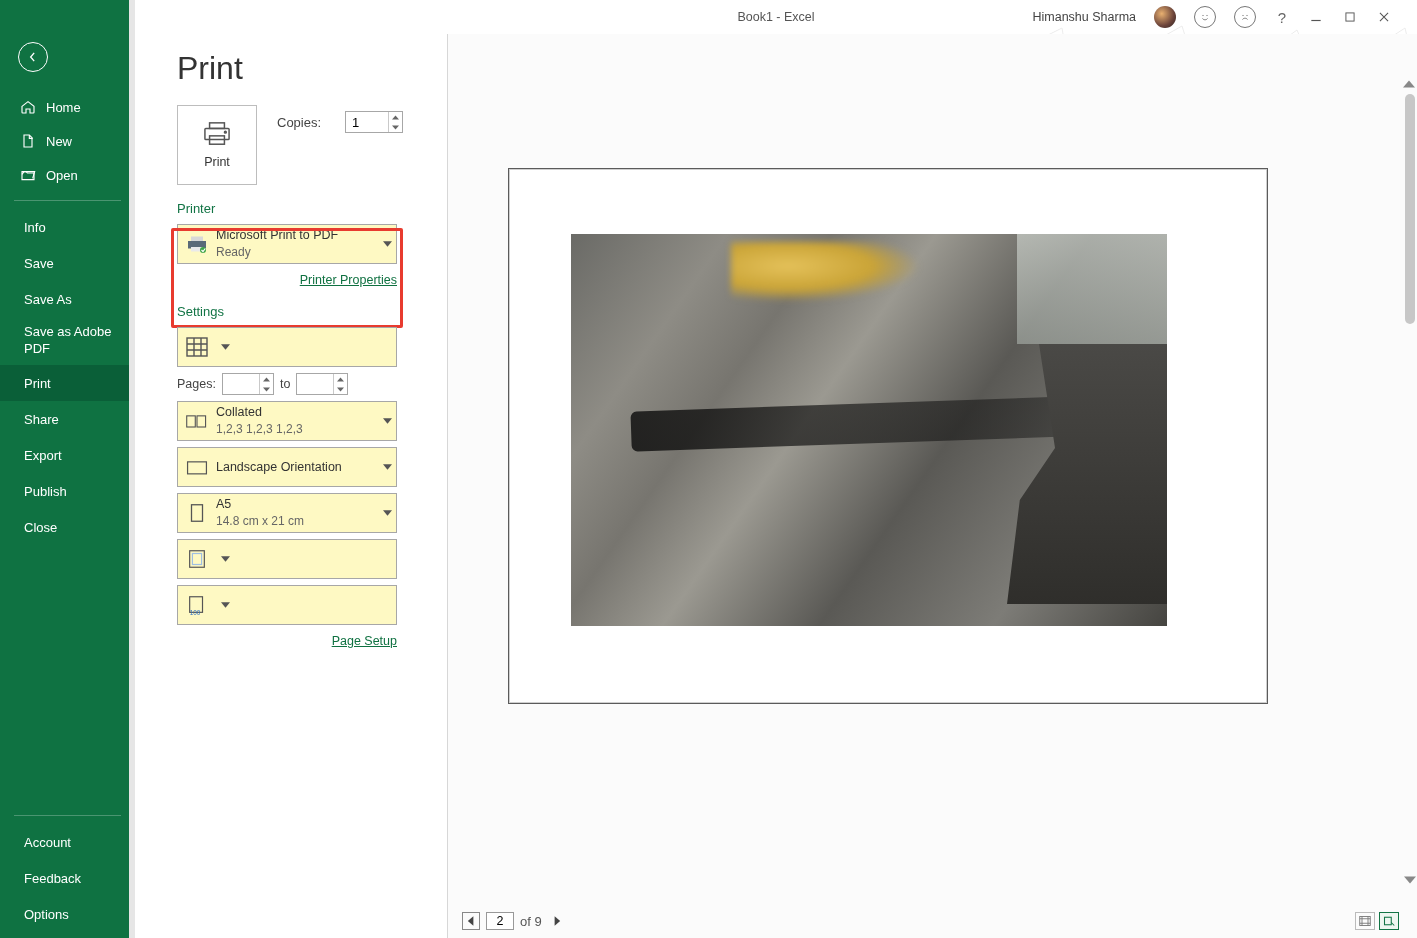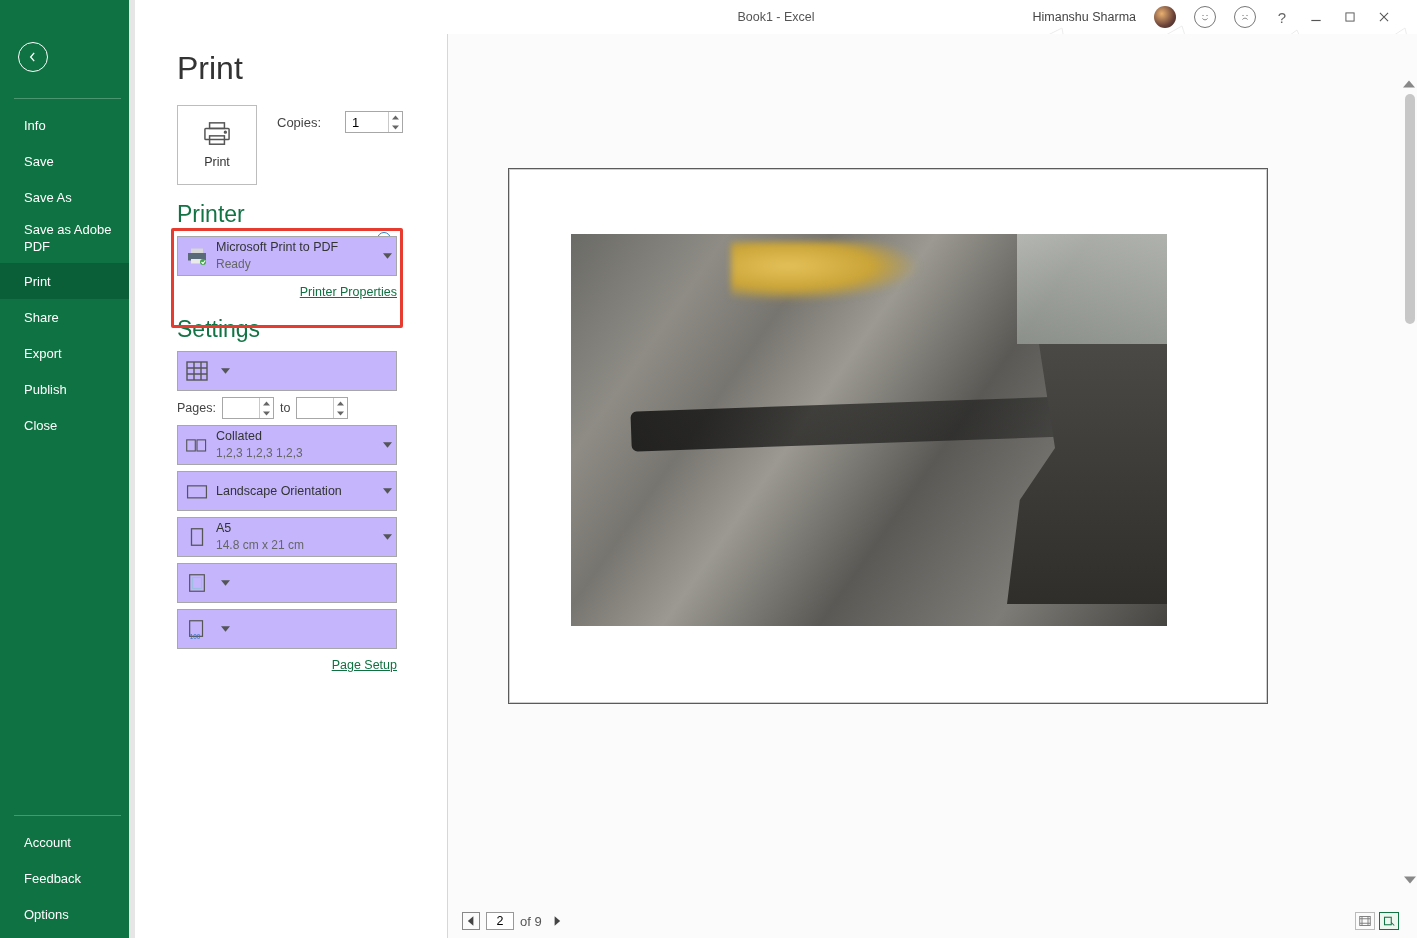--- a/index.html
+++ b/index.html
@@ -49,27 +49,27 @@
 .print-btn { width:80px; height:80px; border:1px solid #bdbdbd; background:#fff; display:flex; flex-direction:column; align-items:center; justify-content:center; gap:8px; cursor:pointer; font-size:12.5px; color:#333; }
 .print-btn svg { width:30px; height:26px; }
 .copies-row { display:flex; align-items:center; gap:24px; margin-top:6px; font-size:13px; color:#444; }
 .spinner { display:flex; border:1px solid #a7a7a7; height:22px; }
 .spinner input { border:none; outline:none; width:42px; padding: 0 6px; font-size:13px; }
 .spinner .arrows { width:14px; display:flex; flex-direction:column; border-left:1px solid #c9c9c9; }
 .spinner .arrows span { flex:1; display:flex; align-items:center; justify-content:center; cursor:pointer; }
 .spinner .arrows svg { width:7px; height:5px; }
 
 
-.section-h { font-size:23px; color:#127445; margin-top: 16px; margin-bottom:8px; font-weight:400; }
+.section-h { font-size:13px; color:#127445; margin-top: 16px; margin-bottom:8px; font-weight:400; }
 
 
 .red-box { position:absolute; border:3px solid #e83b2f; border-radius:2px; left: 36px; top: 194px; width: 232px; height: 100px; pointer-events:none; }
 
 
-.dd { width:220px; border:1px solid #a7a7a7; background:#c4b5fd; display:flex; align-items:center; height:40px; cursor:pointer; position:relative; }
+.dd { width:220px; border:1px solid #a7a7a7; background:#fef9c3; display:flex; align-items:center; height:40px; cursor:pointer; position:relative; }
 .dd .dd-icon { width:38px; display:flex; align-items:center; justify-content:center; }
 .dd .dd-icon svg { width:24px; height:22px; }
 .dd .dd-body { flex:1; display:flex; flex-direction:column; justify-content:center; font-size:12.5px; color:#333; line-height:1.35; padding-right:4px; overflow:hidden; white-space:nowrap; text-overflow:ellipsis; }
 .dd .dd-body .sub { color:#666; font-size:12px; }
 .dd .dd-caret { width:18px; display:flex; align-items:center; justify-content:center; }
 .dd .dd-caret svg { width:9px; height:6px; }
 
 .link { color:#0f7141; text-decoration: underline; font-size:12.5px; cursor:pointer;text-align:center; }
 .link-row { width:220px; text-align:right; margin-top:6px; }
 
@@ -110,20 +110,48 @@
 </head>
 <body>
 
 <div class="app">
 
   <div class="sidebar">
     <div class="back-circle">
       <svg viewBox="0 0 24 24" fill="none" stroke="#fff" stroke-width="2.3">
           <path d="M14 5l-6 7 6 7"></path>
         </svg>
+    </div>
+    <div class="nav-group">
+      <div class="nav-item">
+        <span class="nav-icon">
+            <svg viewBox="0 0 24 24" fill="none" stroke="#fff" stroke-width="1.7">
+              <path d="M3 11l9-7 9 7v9a1 1 0 0 1-1 1h-5v-6h-6v6H4a1 1 0 0 1-1-1z"></path>
+            </svg>
+          </span>
+        <span>Home</span>
+      </div>
+      <div class="nav-item">
+        <span class="nav-icon">
+            <svg viewBox="0 0 24 24" fill="none" stroke="#fff" stroke-width="1.7">
+              <path d="M6 3h8l4 4v14H6z"></path>
+              <path d="M14 3v5h5"></path>
+            </svg>
+          </span>
+        <span>New</span>
+      </div>
+      <div class="nav-item">
+        <span class="nav-icon">
+            <svg viewBox="0 0 24 24" fill="none" stroke="#fff" stroke-width="1.7">
+              <path d="M3 7h6l2 2h10v10H3z"></path>
+              <path d="M3 11l3-4h16l-3 10"></path>
+            </svg>
+          </span>
+        <span>Open</span>
+      </div>
     </div>
     <div class="nav-sep"></div>
     <div class="nav-group">
       <div class="nav-item sub">
           <span>Info</span>
         </div>
       <div class="nav-item sub">
           <span>Save</span>
         </div>
       <div class="nav-item sub">

